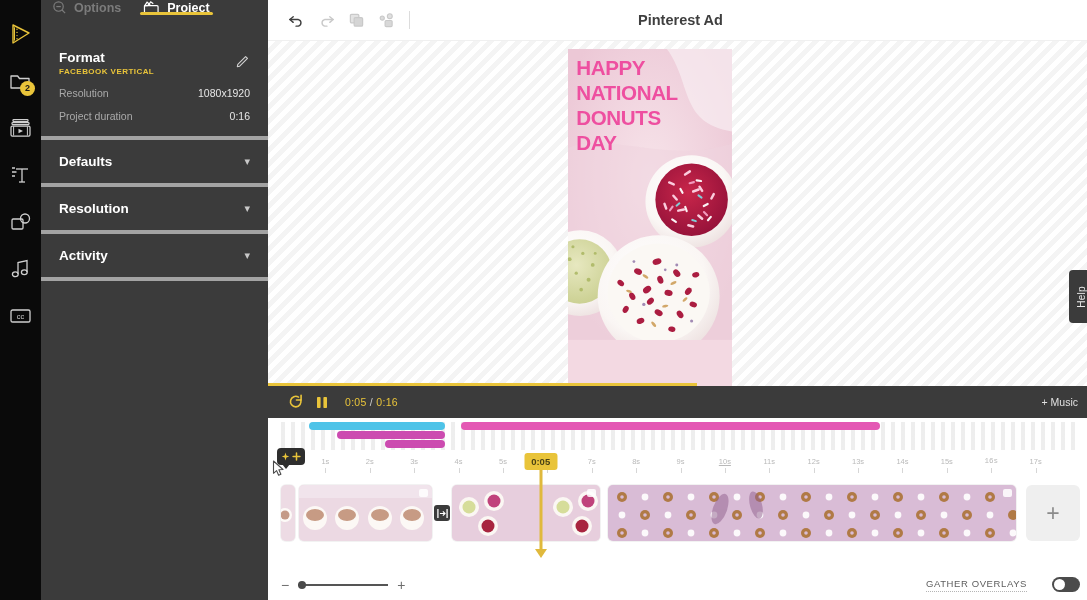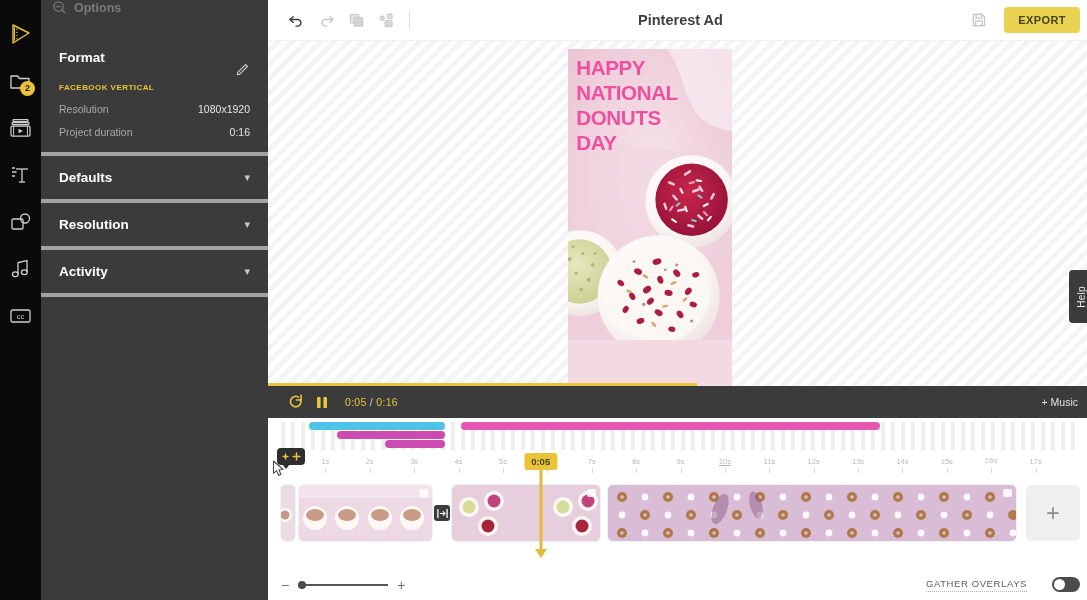--- a/index.html
+++ b/index.html
@@ -44,21 +44,21 @@
     content:""; position:absolute; left:8px; right:8px; bottom:0; height:3px;
     background:#e9c43a; border-radius:2px;
   }
   .panel-body { flex:1; background:#3b3b3b; overflow:hidden; }
   .sec {
     border-bottom:4px solid #a3a3a3;
     padding:13px 18px 14px 18px;
   }
   .sec-hdr { display:flex; align-items:center; justify-content:space-between; }
   .sec-title { color:#ffffff; font-size:13.5px; font-weight:bold; }
-  .fmt-sub { color:#e9c43a; font-size:8px; font-weight:bold; letter-spacing:.45px; margin-top:18px; }
+  .fmt-sub { color:#e9c43a; font-size:8px; font-weight:bold; letter-spacing:.45px; margin-top:2px; }
   .kv { display:flex; justify-content:space-between; align-items:center; margin-top:11px; }
   .kv-k { color:#a9a9a9; font-size:10.5px; }
   .kv-v { color:#e6e6e6; font-size:10.5px; }
   .chev { color:#c8c8c8; font-size:11px; line-height:1; }
   .sec.collapsible { padding:14px 18px; }
   .pencil { cursor:pointer; }
 
   
   .main { flex:1; height:600px; display:flex; flex-direction:column; background:#ffffff; position:relative; }
 
@@ -268,20 +268,28 @@
   <div class="panel">
 
     <div class="panel-tabs">
       <div class="ptab dim">
         <svg width="15" height="15" viewBox="0 0 16 16" fill="none" stroke="#7b7b7b" stroke-width="1.3">
           <circle cx="7" cy="7" r="5"></circle>
           <path d="M10.7 10.7 L14 14"></path>
           <path d="M4.6 7 L9.4 7"></path>
         </svg>
         <span>Options</span>
+      </div>
+      <div class="ptab active">
+        <svg width="17" height="15" viewBox="0 0 18 16" fill="none" stroke="#ffffff" stroke-width="1.3">
+          <rect x="1.5" y="6" width="14.5" height="8" rx="1.2"></rect>
+          <path d="M1.8 6 L4.3 2.4 L7 4.6 L4.6 6 Z"></path>
+          <path d="M5.6 5.4 L8.2 1.9 L10.9 4.1"></path>
+        </svg>
+        <span>Project</span>
       </div>
     </div>
 
     <div class="panel-body">
 
       <div class="sec">
         <div class="sec-hdr">
           <div>
             <div class="sec-title">Format</div>
             <div class="fmt-sub">FACEBOOK VERTICAL</div>
@@ -351,30 +359,20 @@
         <svg width="17" height="16" viewBox="0 0 18 17" fill="none" stroke="#c9c9c9" stroke-width="1.2">
           <circle cx="12.5" cy="4.5" r="2.6" fill="#e0e0e0"></circle>
           <circle cx="4.5" cy="6.5" r="2.2" fill="#dcdcdc"></circle>
           <rect x="7.5" y="9" width="7.5" height="6.5" rx="1.2" fill="#d8d8d8"></rect>
         </svg>
       </div>
       <div class="tb-sep"></div>
 
       <div class="doc-title">Pinterest Ad</div>
 
-      <div class="tb-right">
-        <div class="tb-ico">
-          <svg width="16" height="16" viewBox="0 0 17 17" fill="none" stroke="#c4c4c4" stroke-width="1.3">
-            <path d="M2.5 2.5 L11.5 2.5 L14.5 5.5 L14.5 14.5 L2.5 14.5 Z" stroke-linejoin="round"></path>
-            <rect x="5.3" y="2.5" width="6" height="4"></rect>
-            <rect x="5" y="9.5" width="7" height="5"></rect>
-          </svg>
-        </div>
-        <button class="export-btn">EXPORT</button>
-      </div>
     </div>
 
     <div class="canvas">
       <div class="stage">
         <svg class="photo" viewBox="0 0 199 353" preserveAspectRatio="xMidYMid slice">
           <defs>
             <radialGradient id="gB" cx="50%" cy="45%" r="60%">
               <stop offset="0%" stop-color="#f7e4ea"></stop>
               <stop offset="100%" stop-color="#ecc8d6"></stop>
             </radialGradient>

